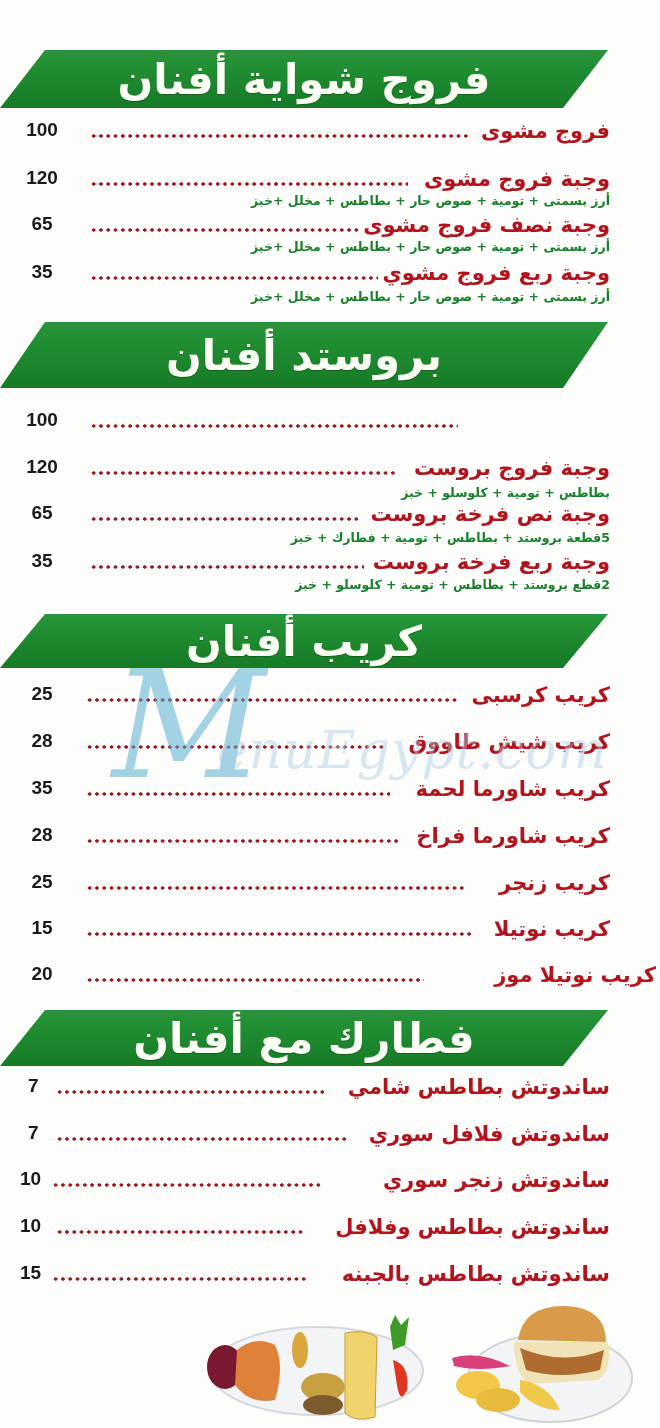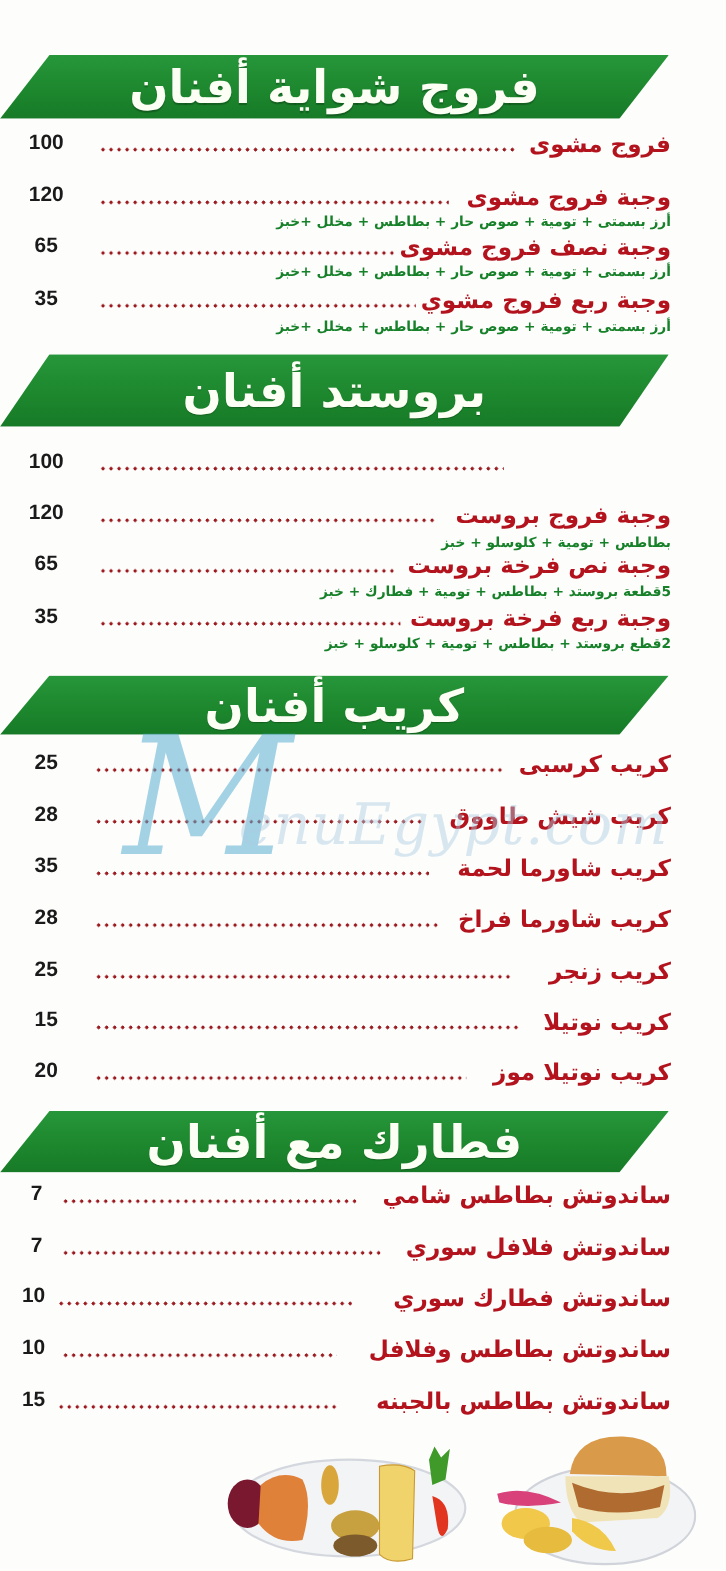--- a/index.html
+++ b/index.html
@@ -142,21 +142,21 @@
 <div class="row" style="top:868px;">
   <span class="price">25</span>
   <span class="dots" style="left:86px;width:380px;"></span>
   <span class="name">كريب زنجر</span>
 </div>
 <div class="row" style="top:914px;">
   <span class="price">15</span>
   <span class="dots" style="left:86px;width:388px;"></span>
   <span class="name">كريب نوتيلا</span>
 </div>
-<div class="row" style="top:960px;">
+<div class="row" style="top:960px;padding-left:46px;">
   <span class="price">20</span>
   <span class="dots" style="left:86px;width:338px;"></span>
   <span class="name">كريب نوتيلا موز</span>
 </div>
 
 <div class="watermark">
   <span class="wm-m">M</span>
   <span class="wm-text">enuEgypt.com</span>
 </div>
 
@@ -170,21 +170,21 @@
   <span class="name">ساندوتش بطاطس شامي</span>
 </div>
 <div class="row" style="top:1119px;">
   <span class="price tight" style="left:28px;">7</span>
   <span class="dots" style="left:56px;width:290px;"></span>
   <span class="name">ساندوتش فلافل سوري</span>
 </div>
 <div class="row" style="top:1165px;">
   <span class="price tight">10</span>
   <span class="dots" style="left:52px;width:268px;"></span>
-  <span class="name">ساندوتش فطارك سوري</span>
+  <span class="name">ساندوتش زنجر سوري</span>
 </div>
 <div class="row" style="top:1212px;">
   <span class="price tight">10</span>
   <span class="dots" style="left:56px;width:250px;"></span>
   <span class="name">ساندوتش بطاطس وفلافل</span>
 </div>
 <div class="row" style="top:1259px;">
   <span class="price tight">15</span>
   <span class="dots" style="left:52px;width:256px;"></span>
   <span class="name">ساندوتش بطاطس بالجبنه</span>

